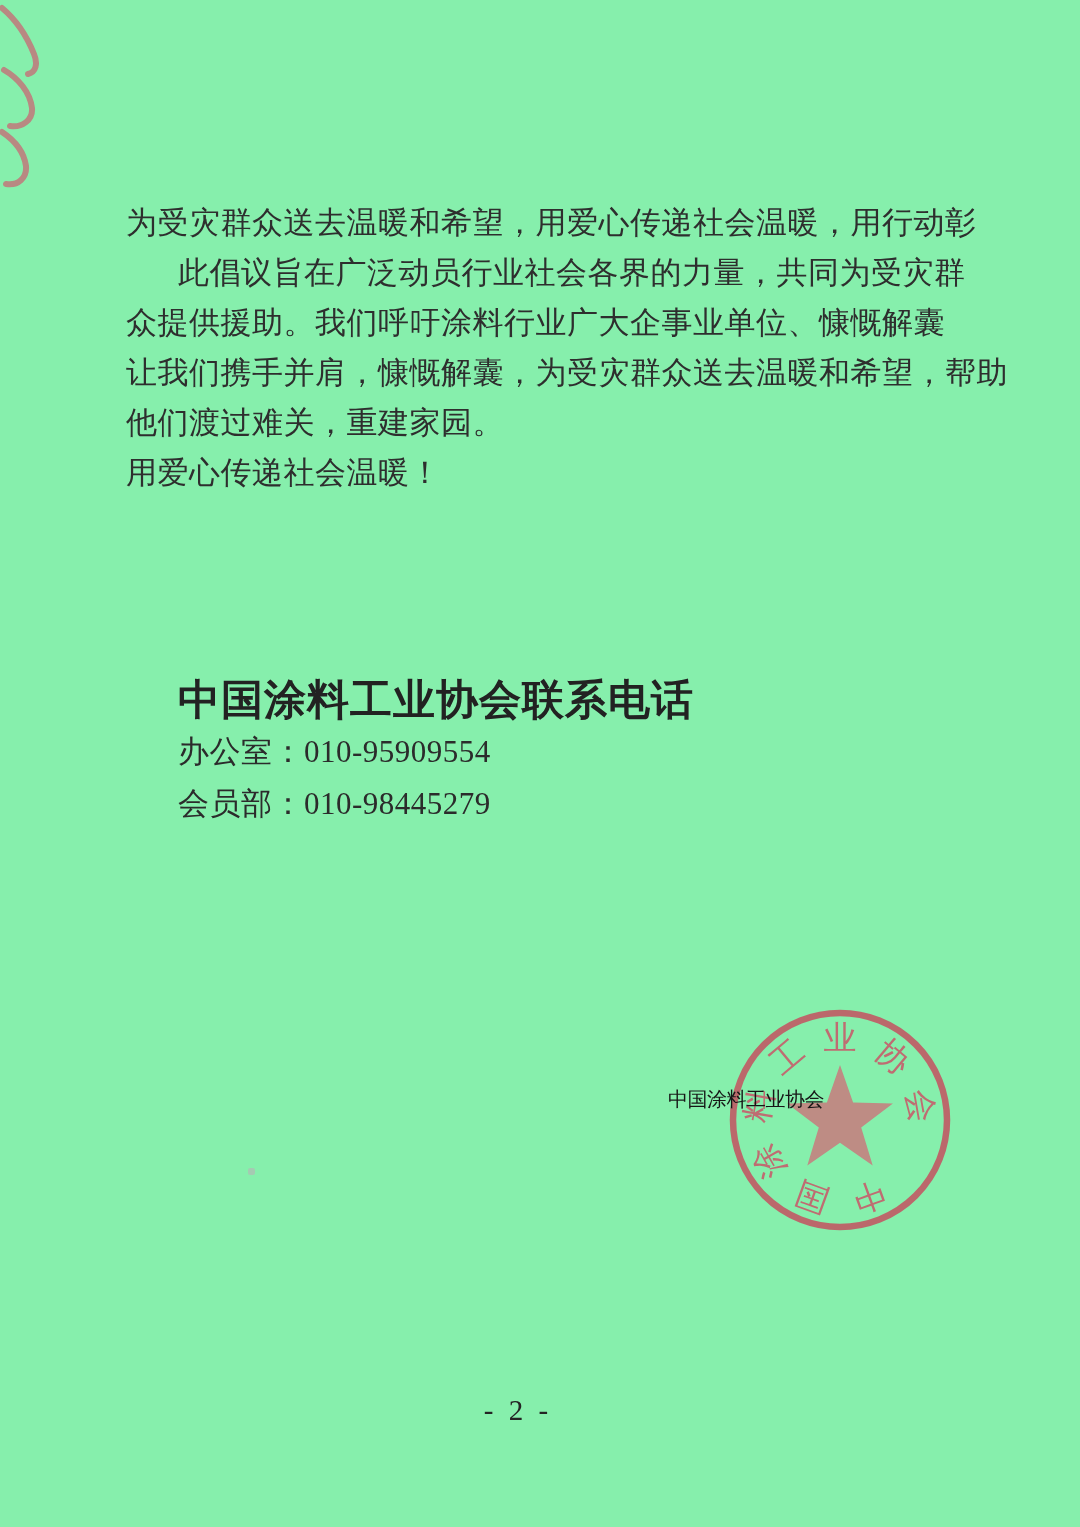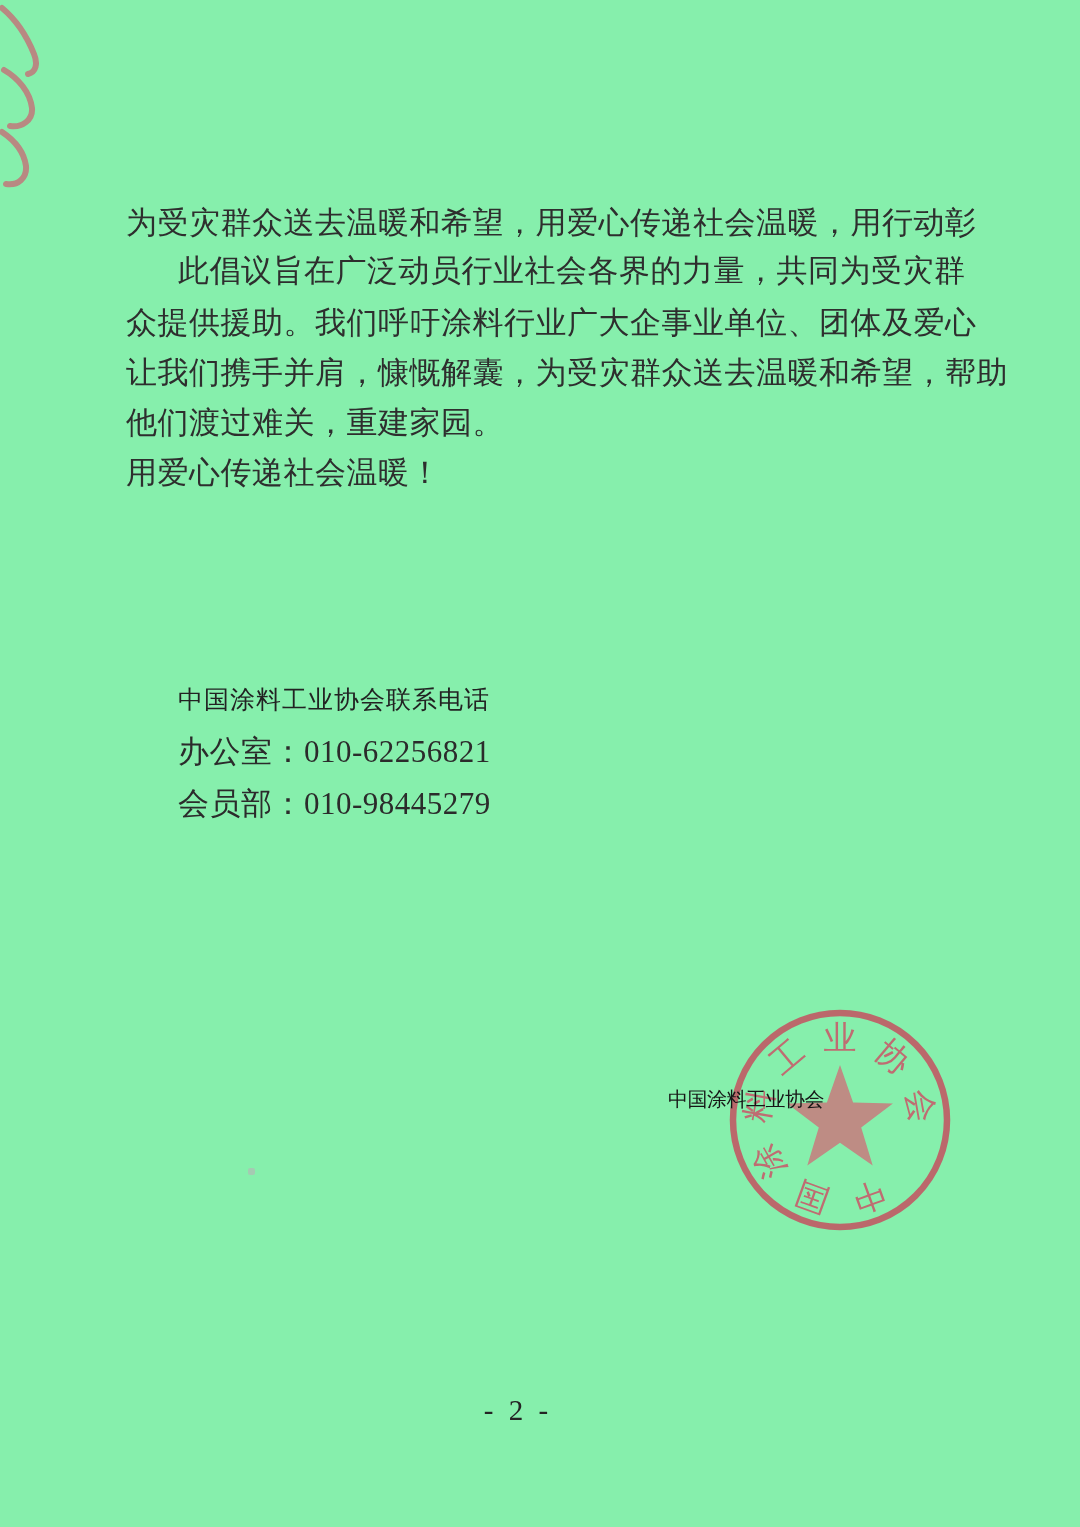--- a/index.html
+++ b/index.html
@@ -11,27 +11,27 @@
     font-family:"Liberation Serif","DejaVu Serif",serif;
     padding-left:8px;
   }
   
   .letter{
     position:absolute;left:126px;top:198px;width:836px;
     font-size:31px;line-height:50px;color:#2e2e2e;
     letter-spacing:0.5px;
   }
   .letter .line{white-space:nowrap;}
-  .letter .line.indent{padding-left:52px;font-family:Liberation Mono, monospace;}
+  .letter .line.indent{padding-left:52px;}
   
   .contact{
     position:absolute;left:178px;top:674px;width:600px;
     font-size:31px;line-height:52px;color:#2b2b2b;
   }
-  .contact .heading{font-weight:400;font-size:25px;letter-spacing:1px;color:#222;}
+  .contact .heading{font-weight:700;font-size:42px;letter-spacing:1px;color:#222;}
   .contact .cline{letter-spacing:0.5px;}
   
   .sig-org{
     position:absolute;left:668px;top:1086px;
     font-size:20px;color:#161616;letter-spacing:-0.5px;
     z-index:3;white-space:nowrap;
   }
   .sig-date{
     position:absolute;left:712px;top:1137px;
     font-size:30px;color:#161616;letter-spacing:0.5px;
@@ -68,35 +68,35 @@
     </g>
   </svg>
 
   <div class="letter">
 
       <div class="line">为受灾群众送去温暖和希望，用爱心传递社会温暖，用行动彰</div>
 
 
       <div class="line indent">此倡议旨在广泛动员行业社会各界的力量，共同为受灾群</div>
 
-      <div class="line">众提供援助。我们呼吁涂料行业广大企事业单位、团体及爱心</div>
+      <div class="line">众提供援助。我们呼吁涂料行业广大企事业单位、慷慨解囊</div>
 
       <div class="line">让我们携手并肩，慷慨解囊，为受灾群众送去温暖和希望，帮助</div>
 
       <div class="line">他们渡过难关，重建家园。</div>
 
 
       <div class="line">用爱心传递社会温暖！</div>
     </div>
 
   <div class="contact">
     <div class="heading">中国涂料工业协会联系电话</div>
     <div>
 
-        <div class="cline">办公室：010-62256821</div>
+        <div class="cline">办公室：010-95909554</div>
 
         <div class="cline">会员部：010-98445279</div>
       </div>
   </div>
 
   <svg class="seal" viewBox="0 0 234 234">
     <circle cx="117" cy="117" r="107" fill="none" stroke="#c8495c" stroke-width="6.5" opacity="0.88"></circle>
     <g opacity="0.8">
       <path fill="#d26875" d="M117 62 L130.1 99.6 L169.9 100.4 L138.2 124.4 L149.7 162.5 L117 139.8 L84.3 162.5 L95.8 124.4 L64.1 100.4 L103.9 99.6 Z"></path>
     </g>

